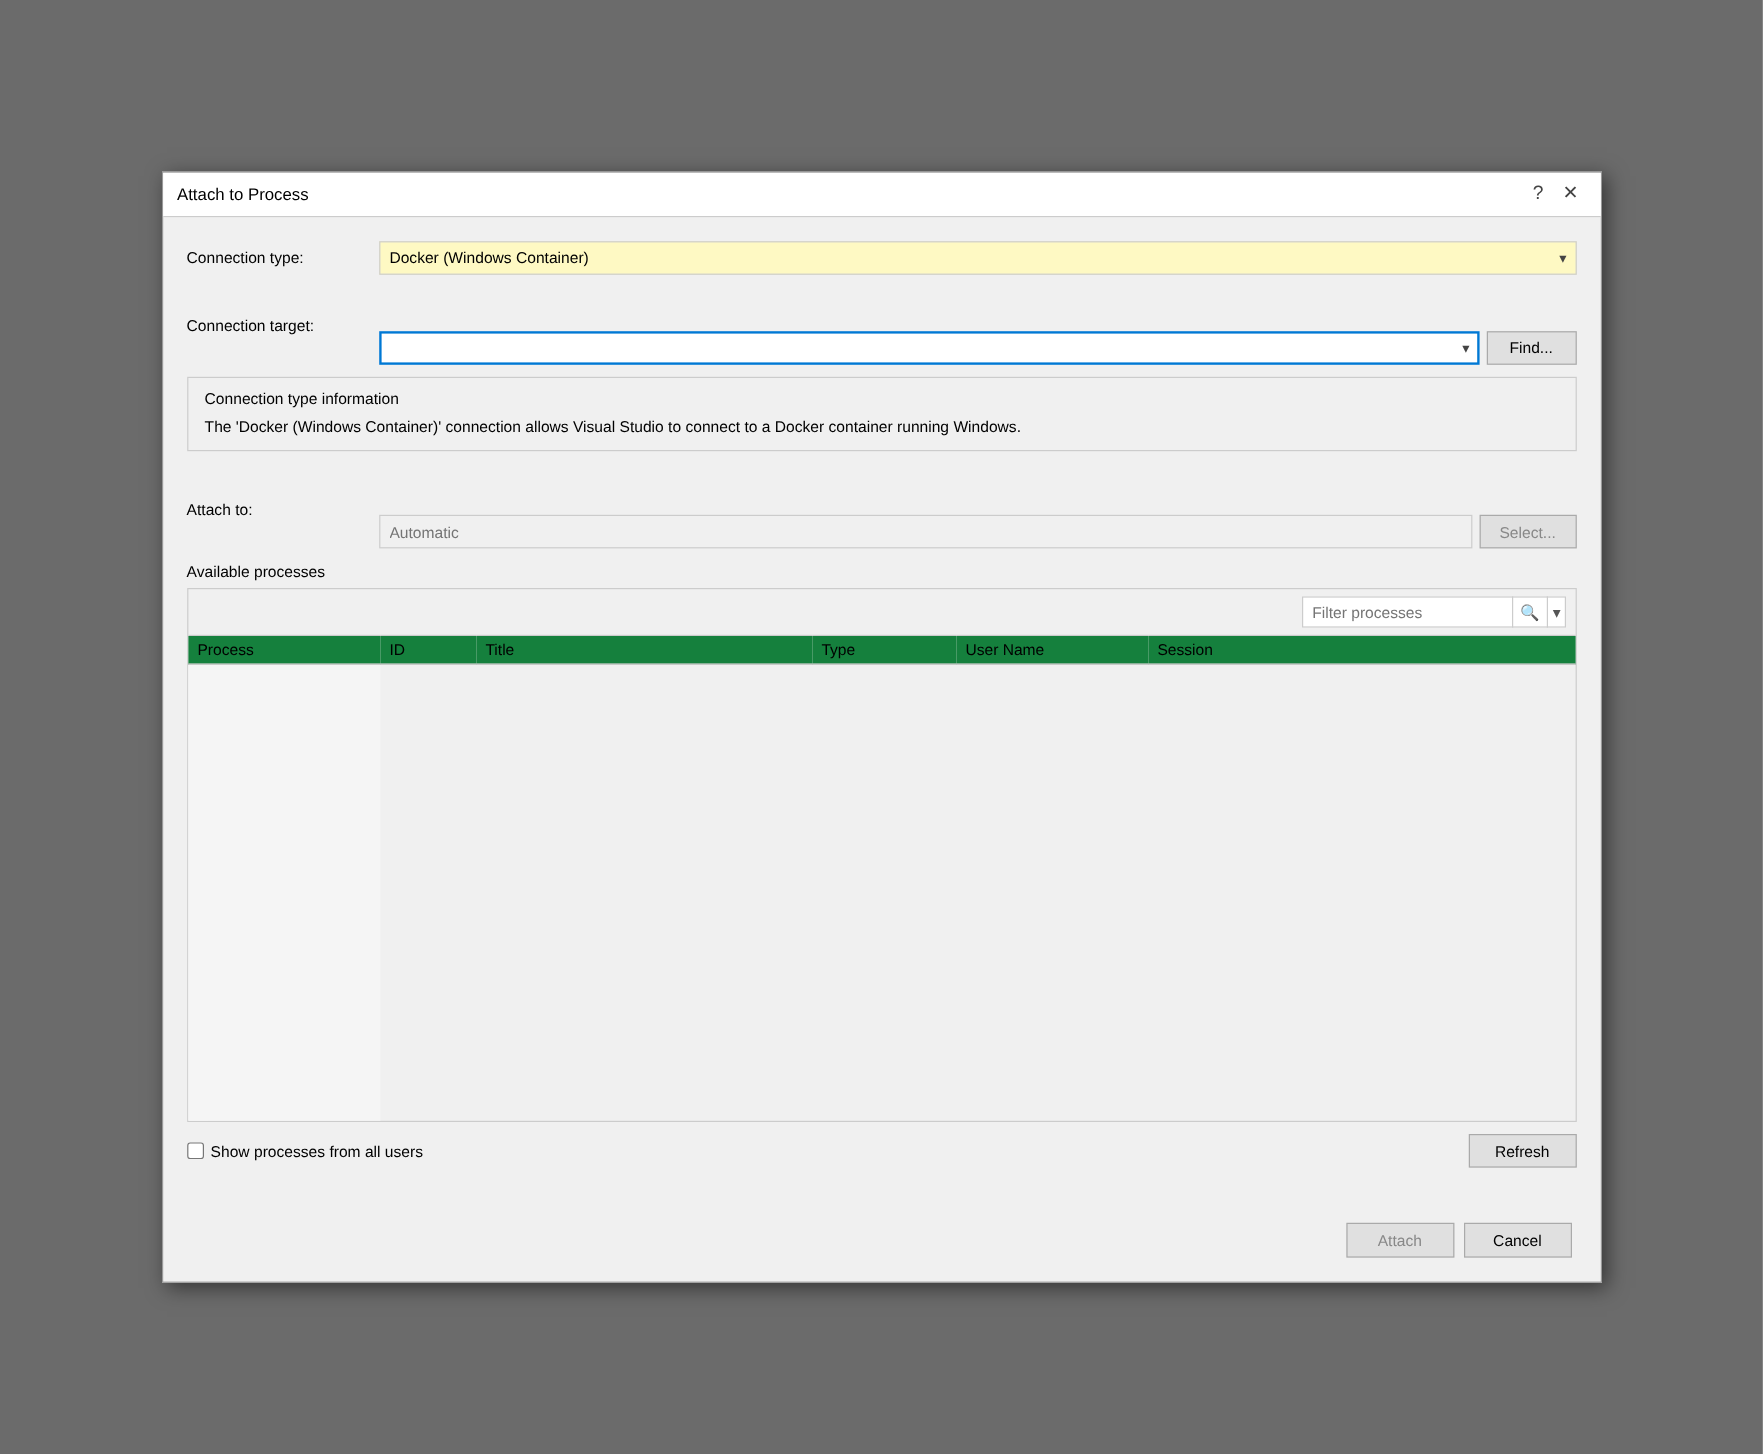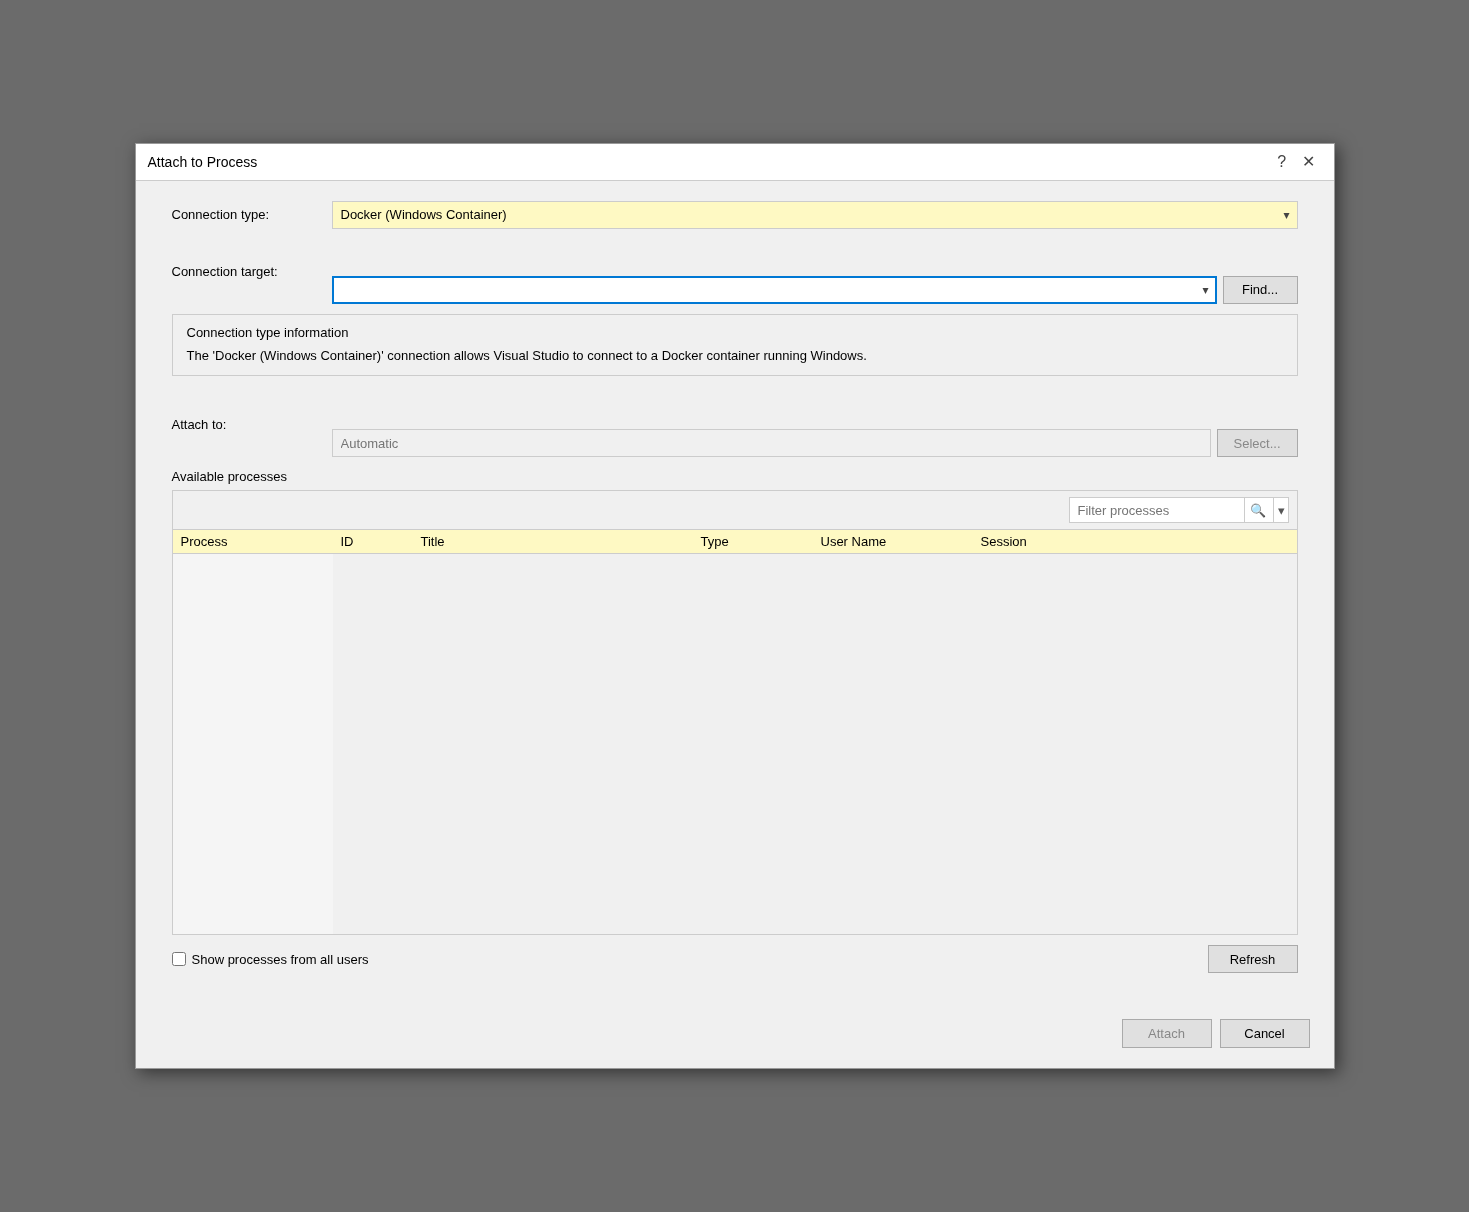--- a/index.html
+++ b/index.html
@@ -50,21 +50,21 @@
       background: none;
       border: none;
       cursor: pointer;
       font-size: 16px;
       color: #444;
       padding: 2px 6px;
       line-height: 1;
     }
 
     .dialog-body {
-      padding: 20px 36px;
+      padding: 20px 20px;
     }
 
     .form-row {
       display: flex;
       align-items: center;
       margin-bottom: 10px;
     }
 
     .form-label {
       width: 160px;
@@ -267,21 +267,21 @@
       width: 100%;
       border-collapse: collapse;
     }
 
     .process-table th {
       text-align: left;
       padding: 4px 8px;
       font-weight: normal;
       color: #000;
       border-bottom: 1px solid #ccc;
-      background: #fef9c3;
+      background: #15803d;
       border-top: 1px solid #ccc;
     }
 
     .process-table tbody tr {
       height: 22px;
     }
 
     .process-table td {
       padding: 2px 8px;
       color: #000;

